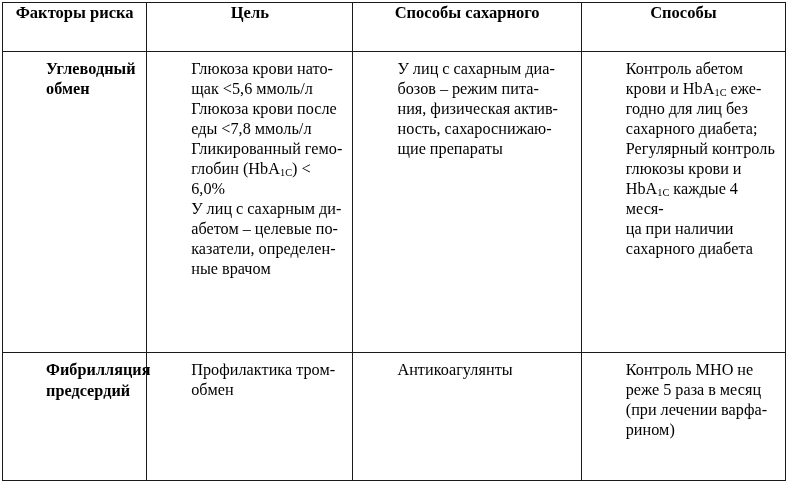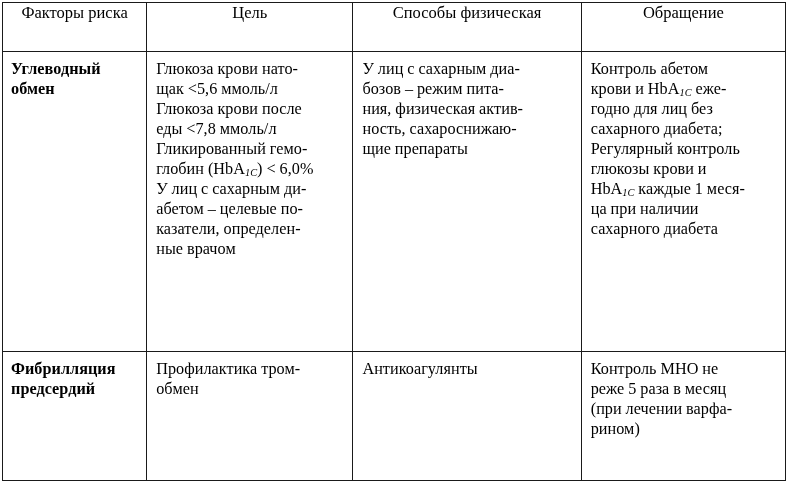--- a/index.html
+++ b/index.html
@@ -31,53 +31,53 @@
   }
   .col-1 { width: 144px; }
   .col-2 { width: 206px; }
   .col-3 { width: 228px; }
   .col-4 { width: 204px; }
 
   thead th {
     height: 48px;
     vertical-align: middle;
     text-align: center;
-    font-weight: normal;
+    font-weight: bold;
     font-size: 16.5px;
     line-height: 1.18;
     padding: 2px 6px;
   }
   .hdr-wrap { display: block; }
 
   .cell {
     padding: 7px 8px 6px 9px;
     font-size: 16.2px;
     line-height: 1.235;
     white-space: pre-line;
     word-spacing: -0.2px;
     letter-spacing: 0.05px;
+    margin-left: 35px;
   }
   .cell.factor {
     font-weight: bold;
     font-size: 16.2px;
     line-height: 1.24;
     padding-left: 8px;
     padding-top: 7px;
   }
   .row-1 td { height: 228px; }
   .row-2 td { height: 98px; }
   .row-3 td { height: 100px; }
 
   sub {
     font-size: 0.64em;
     vertical-align: baseline;
     position: relative;
     bottom: -0.22em;
     letter-spacing: 0;
-    font-style: italic;
   }
 </style>
 </head>
 <body>
 
 <table id="risk-table">
   <colgroup>
     <col class="col-1">
       <col class="col-2">
       <col class="col-3">
@@ -86,24 +86,24 @@
   <thead>
     <tr>
       <th>
         <span class="hdr-wrap">Факторы
 риска</span>
       </th>
       <th>
         <span class="hdr-wrap">Цель</span>
       </th>
       <th>
-        <span class="hdr-wrap">Способы физическая</span>
+        <span class="hdr-wrap">Способы сахарного</span>
       </th>
       <th>
-        <span class="hdr-wrap">Обращение</span>
+        <span class="hdr-wrap">Способы</span>
       </th>
     </tr>
   </thead>
   <tbody>
     <tr class="row-1">
       <td>
         <div class="cell factor">Углеводный
 обмен</div>
       </td>
       <td>
@@ -125,21 +125,21 @@
 ность, сахароснижаю-
 щие препараты</div>
       </td>
       <td>
         <div class="cell"><span>Контроль абетом
 крови и HbA</span><sub>1C</sub><span> еже-
 годно для лиц без
 сахарного диабета;
 Регулярный контроль
 глюкозы крови и
-HbA</span><sub>1C</sub><span> каждые 1 меся-
+HbA</span><sub>1C</sub><span> каждые 4 меся-
 ца при наличии
 сахарного диабета</span></div>
       </td>
     </tr>
     <tr class="row-2">
       <td>
         <div class="cell factor">Фибрилляция
 предсердий</div>
       </td>
       <td>

